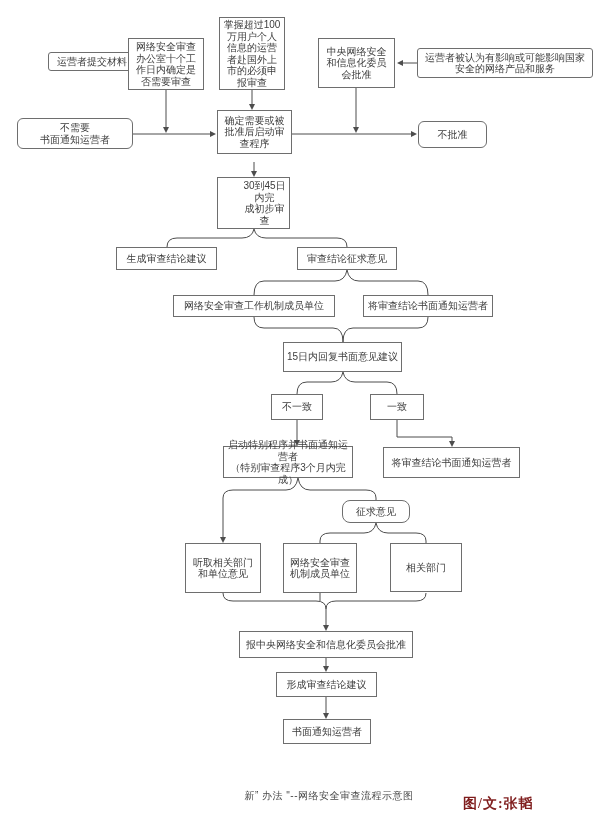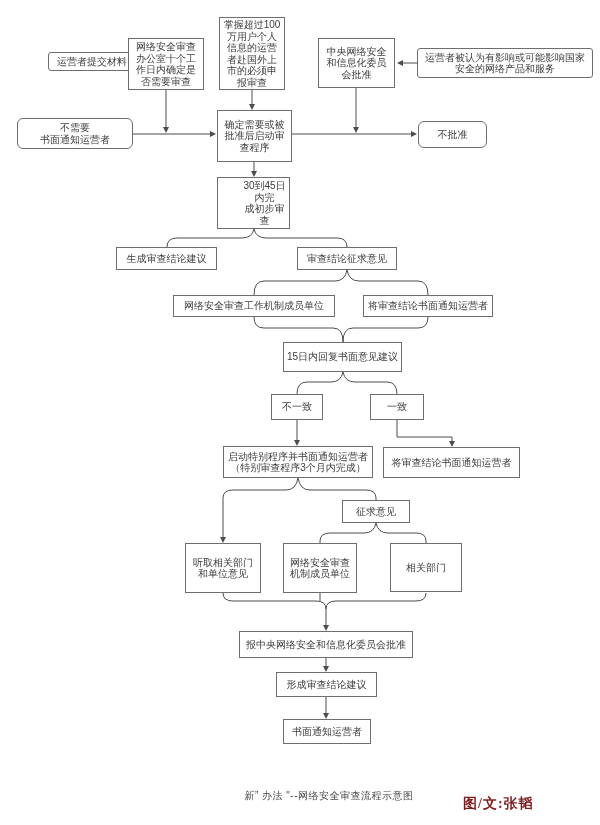--- a/index.html
+++ b/index.html
@@ -21,33 +21,33 @@
   }
   .r2{border-radius:3px;}
   .r5{border-radius:6px;}
   
   .n-submit{left:23px;top:52px;width:88px;height:19px;margin-left:25px;}
   .n-office{left:128px;top:38px;width:76px;height:52px;}
   .n-listing{left:219px;top:17px;width:66px;height:73px;}
   .n-cac{left:318px;top:38px;width:77px;height:50px;}
   .n-deemed{left:417px;top:48px;width:176px;height:30px;}
   .n-noreview{left:17px;top:118px;width:116px;height:31px;}
-  .n-start{left:217px;top:110px;width:75px;height:52px;}
+  .n-start{left:217px;top:110px;width:75px;height:44px;}
   .n-notapprove{left:418px;top:121px;width:69px;height:27px;}
   .n-initial{left:217px;top:177px;width:73px;height:52px;padding-left:22px;}
   .n-gen{left:116px;top:247px;width:101px;height:23px;}
   .n-seek{left:297px;top:247px;width:100px;height:23px;}
   .n-mech{left:173px;top:295px;width:162px;height:22px;}
   .n-cii{left:363px;top:295px;width:130px;height:22px;}
   .n-d15{left:283px;top:342px;width:119px;height:30px;}
   .n-disagree{left:271px;top:394px;width:52px;height:26px;}
   .n-agree{left:370px;top:394px;width:54px;height:26px;}
-  .n-special{left:223px;top:446px;width:150px;height:32px;}
+  .n-special{left:223px;top:446px;width:130px;height:32px;}
   .n-notify{left:383px;top:447px;width:137px;height:31px;}
-  .n-consult{left:342px;top:500px;width:68px;height:23px;}
+  .n-consult{left:342px;top:500px;width:68px;height:23px;border-radius:8px;}
   .n-listen{left:185px;top:543px;width:76px;height:50px;}
   .n-mech2{left:283px;top:543px;width:74px;height:50px;}
   .n-related{left:390px;top:543px;width:72px;height:49px;}
   .n-report{left:239px;top:631px;width:174px;height:27px;}
   .n-form{left:276px;top:672px;width:101px;height:25px;}
   .n-final{left:283px;top:719px;width:88px;height:25px;}
   .caption{
     position:absolute;left:224px;top:789px;width:210px;
     font-size:10px;color:#4a4a4a;text-align:center;letter-spacing:0.5px;z-index:2;
   }

